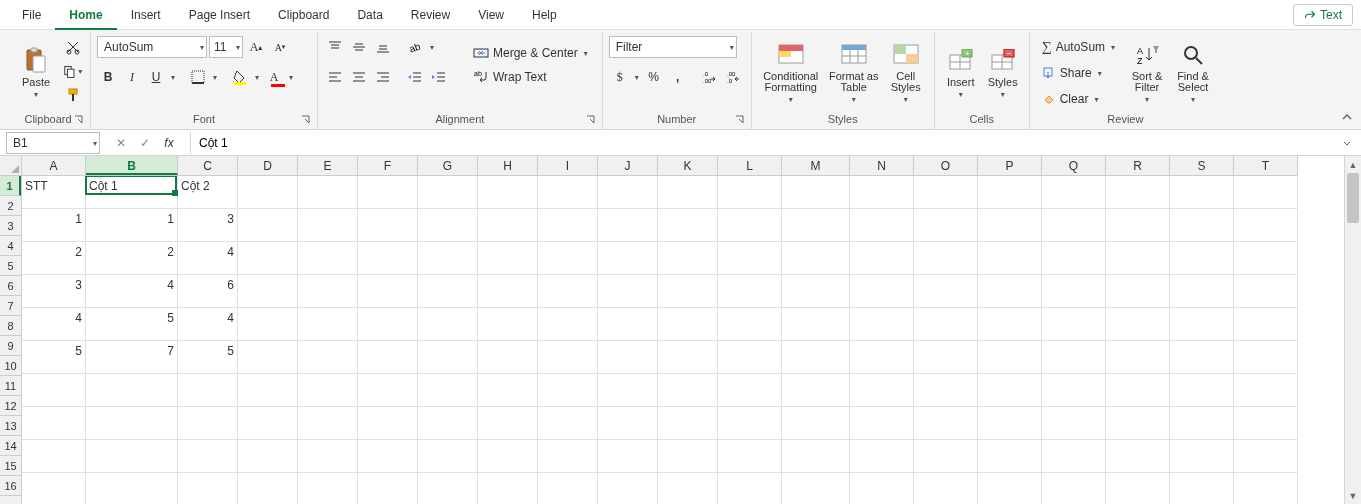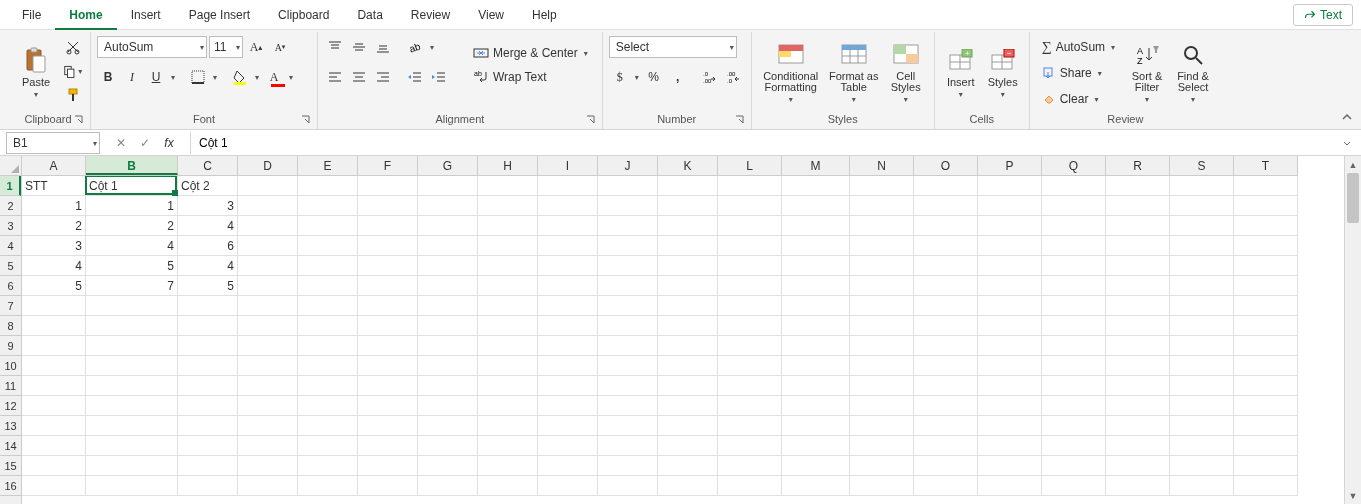--- a/index.html
+++ b/index.html
@@ -55,21 +55,21 @@
   .grid-area { flex: 1; display: flex; overflow: hidden; position: relative; }
   .corner { width: 22px; height: 20px; background: #f0f0f0; border-right: 1px solid #ccc; border-bottom: 1px solid #ccc; position: relative; }
   .corner::after { content:''; position:absolute; right:2px; bottom:2px; width:0;height:0;border-left:8px solid transparent;border-bottom:8px solid #b0b0b0; }
   .col-headers { display: flex; height: 20px; background: #f0f0f0; border-bottom: 1px solid #ccc; }
   .col-h { border-right: 1px solid #ccc; text-align: center; font-size: 12px; line-height: 20px; color: #333; cursor: pointer; }
   .col-h.sel { background: #d6ead8; color: #107c41; font-weight: 600; border-bottom:2px solid #107c41; }
   .row-headers { width: 22px; background: #f0f0f0; border-right: 1px solid #ccc; }
   .row-h { height: 20px; border-bottom: 1px solid #ccc; text-align: center; font-size: 11px; line-height: 20px; color: #333; cursor: pointer; }
   .row-h.sel { background: #d6ead8; color: #107c41; font-weight: 600; border-right:2px solid #107c41; }
   .cells { position: relative; }
-  .row-cells { display: flex; height: 20px; }
+  .row-cells { display: flex; height: 33px; }
   .cell { border-right: 1px solid #e0e0e0; border-bottom: 1px solid #e0e0e0; padding: 0 3px; font-size: 12px; line-height: 20px; overflow: hidden; white-space: nowrap; }
   .cell.num { text-align: right; }
   .sel-outline { position: absolute; border: 2px solid #107c41; pointer-events: none; }
   .sel-handle { position: absolute; right: -3px; bottom: -3px; width: 6px; height: 6px; background: #107c41; }
   .vscroll { width: 17px; background: #f0f0f0; border-left: 1px solid #d4d4d4; display:flex;flex-direction:column; }
   .vscroll .arrow { height:17px; display:flex;align-items:center;justify-content:center;cursor:pointer;font-size:9px;color:#666; }
   .vscroll .track { flex:1; position:relative; }
   .vscroll .thumb { position:absolute; top:0; left:2px; right:2px; height:50px; background:#c4c4c4; border-radius:2px; }
 
   .grid-main { flex:1; display:flex; flex-direction:column; overflow:hidden; }
@@ -297,21 +297,21 @@
       <div class="group-label"><span>Alignment</span>
         <span class="launcher"><svg viewBox="0 0 10 10">
               <path fill="none" stroke="#666" d="M1 1h7v7M4 4l4 4"></path>
             </svg></span>
       </div>
     </div>
 
     <div class="group">
       <div class="group-content col-stack">
         <div class="num-format">
-            <span>Select</span>
+            <span>Filter</span>
             <span class="combo-arrow">▾</span>
           </div>
         <div class="row-stack" style="margin-top:6px;">
           <div class="small-btn" style="font-family:serif;">$</div>
             <span class="drop"></span>
           <div class="small-btn">%</div>
           <div class="small-btn" style="font-weight:bold;">,</div>
           <div style="width:6px;"></div>
           <div class="small-btn">
               <svg viewBox="0 0 16 16">

